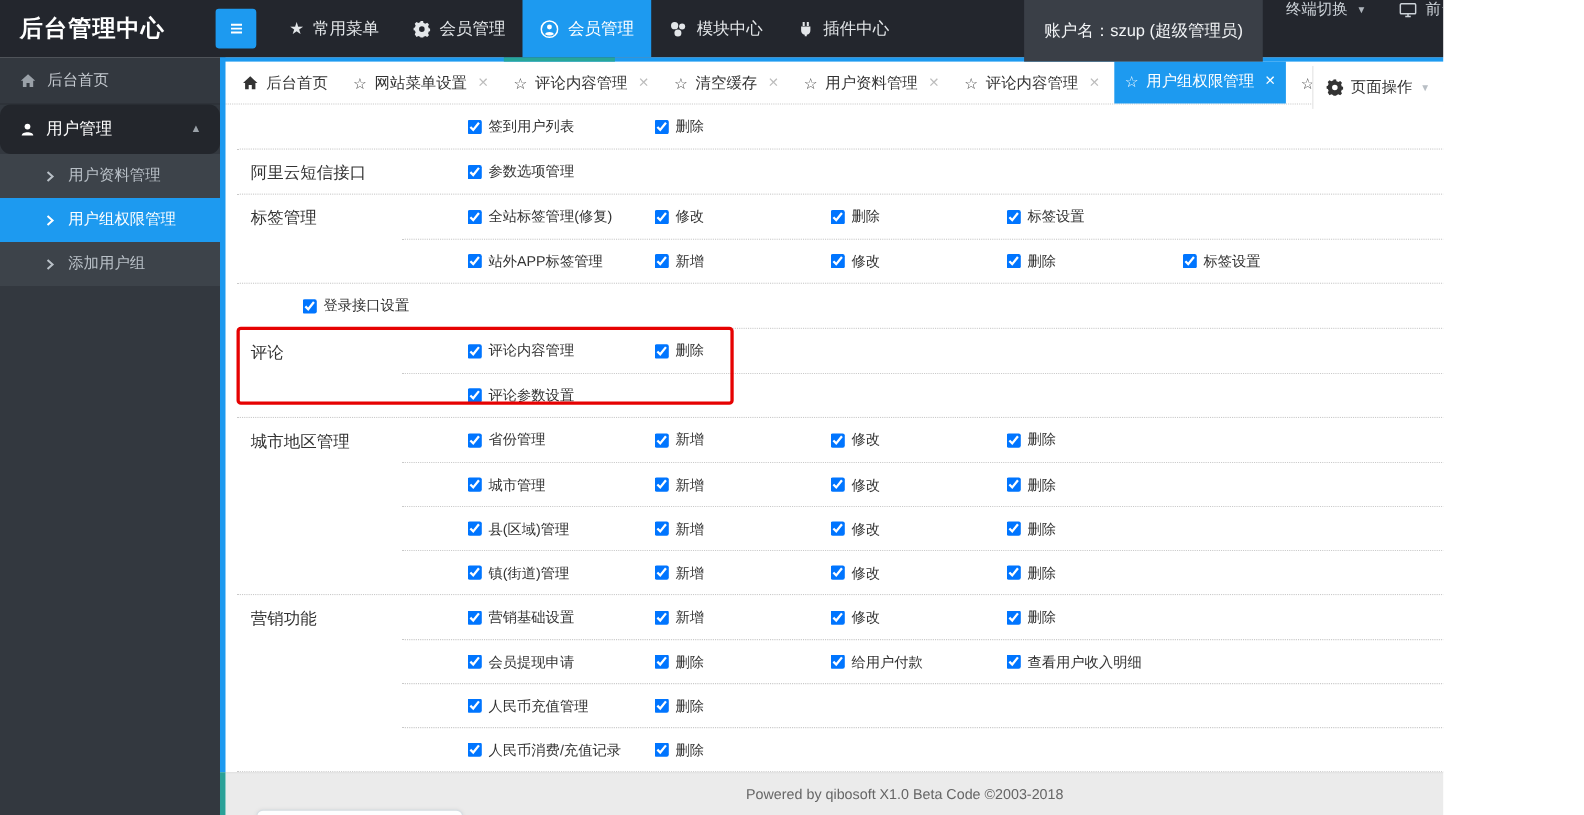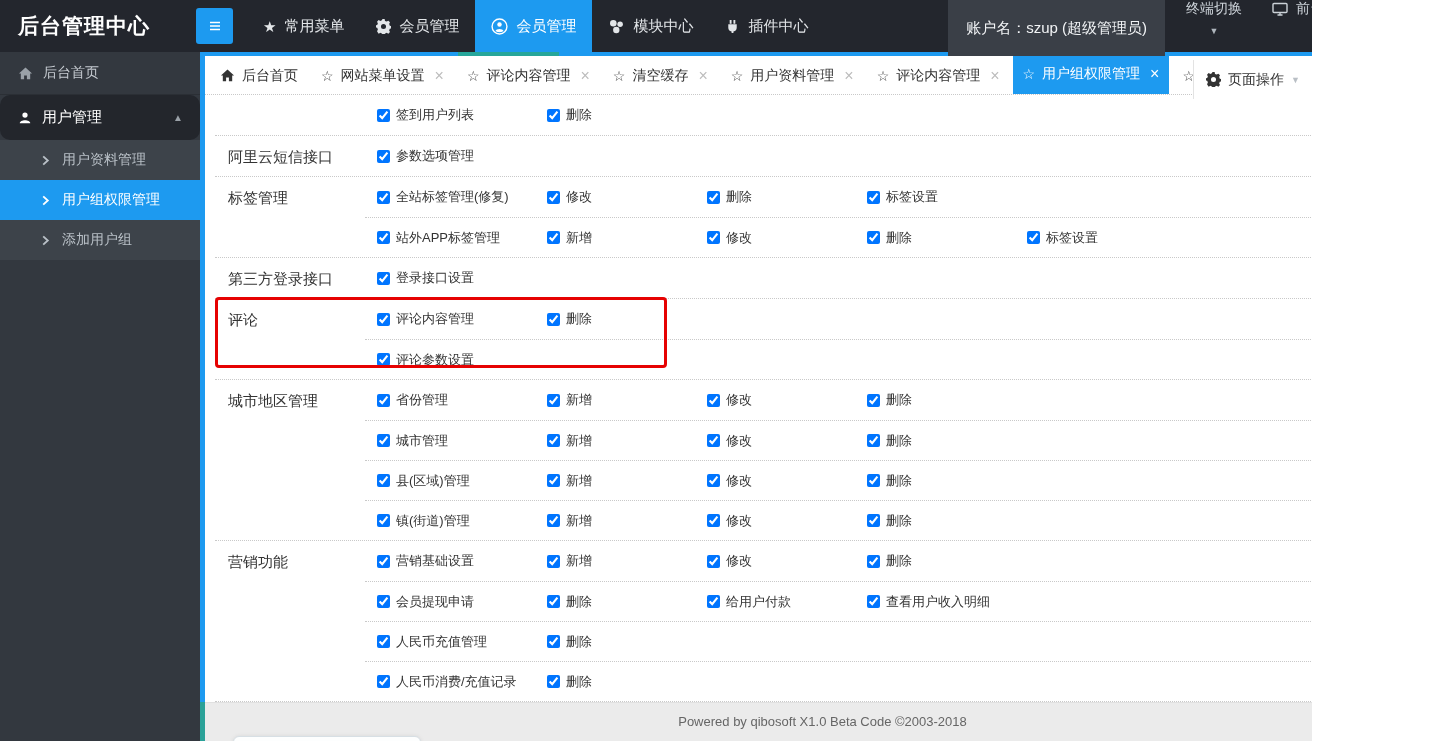--- a/index.html
+++ b/index.html
@@ -61,21 +61,21 @@
   
   .content { position:absolute; left:205px; top:95px; width:1218px; height:607px; background:#fff; overflow:hidden; }
   .ptable { position:absolute; left:10px; top:0; width:1192px; }
   .pgroup { display:flex; border-bottom:1px dotted #c9c9c9; }
   .pgroup-cat { width:150px; flex:none; padding:12px 0 0 13px; font-size:15px; color:#333; }
   .pgroup-rows { flex:1; min-width:0; }
   .prow { display:flex; height:40px; align-items:center; padding-left:12px; }
   .prow + .prow { border-top:1px dotted #c9c9c9; }
   .pcell { width:160px; flex:none; display:flex; align-items:center; gap:6px; font-size:13px;
     color:#333; cursor:pointer; }
-  .pcell:first-child { width:170px; }
+  .pcell:first-child { width:170px;margin-left:48px; }
   .pcell:nth-child(5) { width:auto; }
   .pcell input { width:13px; height:13px; margin:0; flex:none; cursor:pointer; }
   .red-box { position:absolute; left:10px; top:202px; width:452px; height:71px;
     border:3px solid #e60202; border-radius:4px; pointer-events:none; z-index:2; }
   .table-edge { position:absolute; left:1202px; top:0; width:1px; height:607px; background:#e8e8e8; }
 
   
   .vscroll { position:absolute; left:1423px; top:95px; width:17px; height:607px; background:#f1f1f1; z-index:4; }
   .varrow { position:absolute; left:0; width:17px; height:16px; color:#5a5a5a; font-size:8px;
     display:flex; align-items:center; justify-content:center; cursor:pointer; }
@@ -145,21 +145,21 @@
           <span class="ic">
             <svg width="15" height="15" viewBox="0 0 16 16">
               <path fill="currentColor" d="M5 1h2v4H5zM9 1h2v4H9zM3.5 5.5h9V9a4.5 4.5 0 0 1-3.5 4.4V15H7v-1.6A4.5 4.5 0 0 1 3.5 9Z"></path>
             </svg>
           </span>
           <span>插件中心</span>
         </div>
       </div>
     <div class="topbar-right">
       <div class="account-box">账户名：szup (超级管理员)</div>
-      <div class="tb-item" style="margin-left:6px;flex-direction:column;">
+      <div class="tb-item" style="margin-left:6px;">
         <span>终端切换</span>
         <span class="caret">▼</span>
       </div>
       <div class="tb-item">
         <span class="ic">
           <svg width="16" height="16" viewBox="0 0 16 16">
               <rect x="1" y="2.5" width="14" height="9" rx="1" fill="none" stroke="currentColor" stroke-width="1.4"></rect>
               <path d="M5.5 14h5M8 11.5V14" stroke="currentColor" stroke-width="1.4" fill="none"></path>
             </svg>
         </span>
@@ -354,21 +354,20 @@
                 <span>删除</span>
               </label>
               <label class="pcell">
                 <input type="checkbox" checked="" style="">
                 <span>标签设置</span>
               </label>
             </div>
           </div>
         </div>
         <div class="pgroup">
-          <div class="pgroup-cat">第三方登录接口</div>
           <div class="pgroup-rows">
             <div class="prow">
               <label class="pcell">
                 <input type="checkbox" checked="" style="">
                 <span>登录接口设置</span>
               </label>
             </div>
           </div>
         </div>
         <div class="pgroup">

